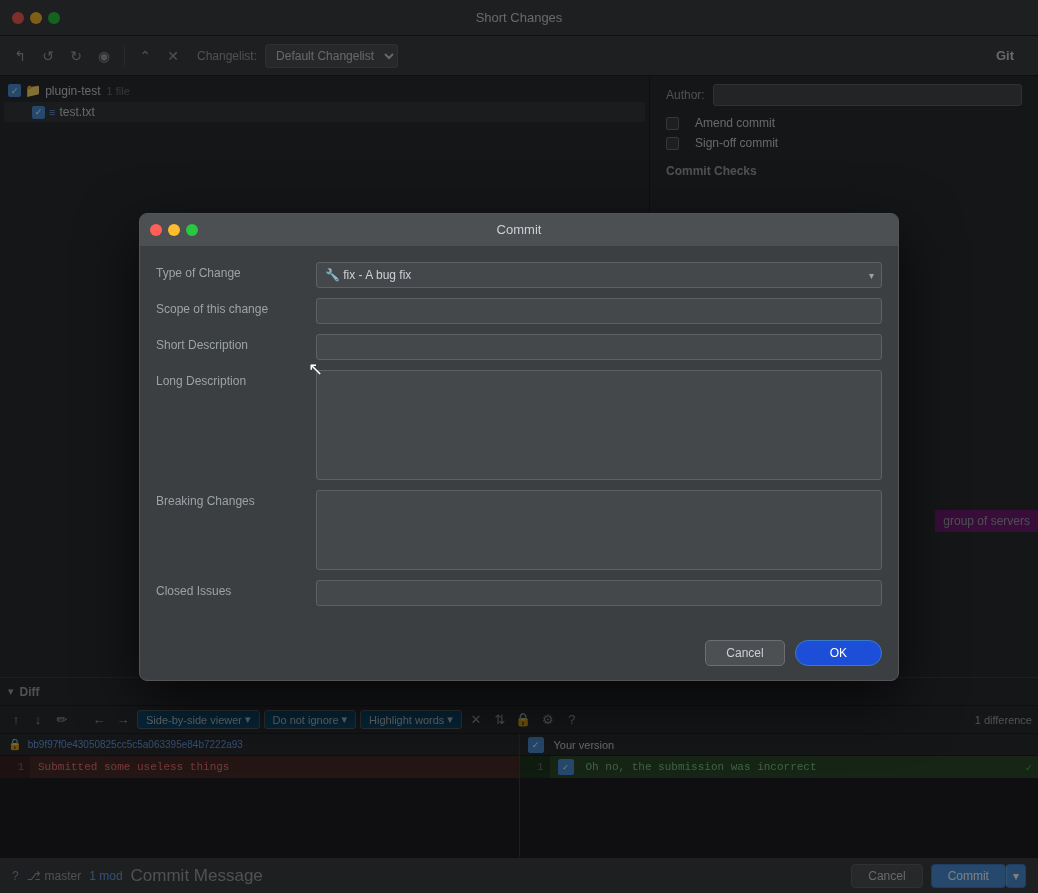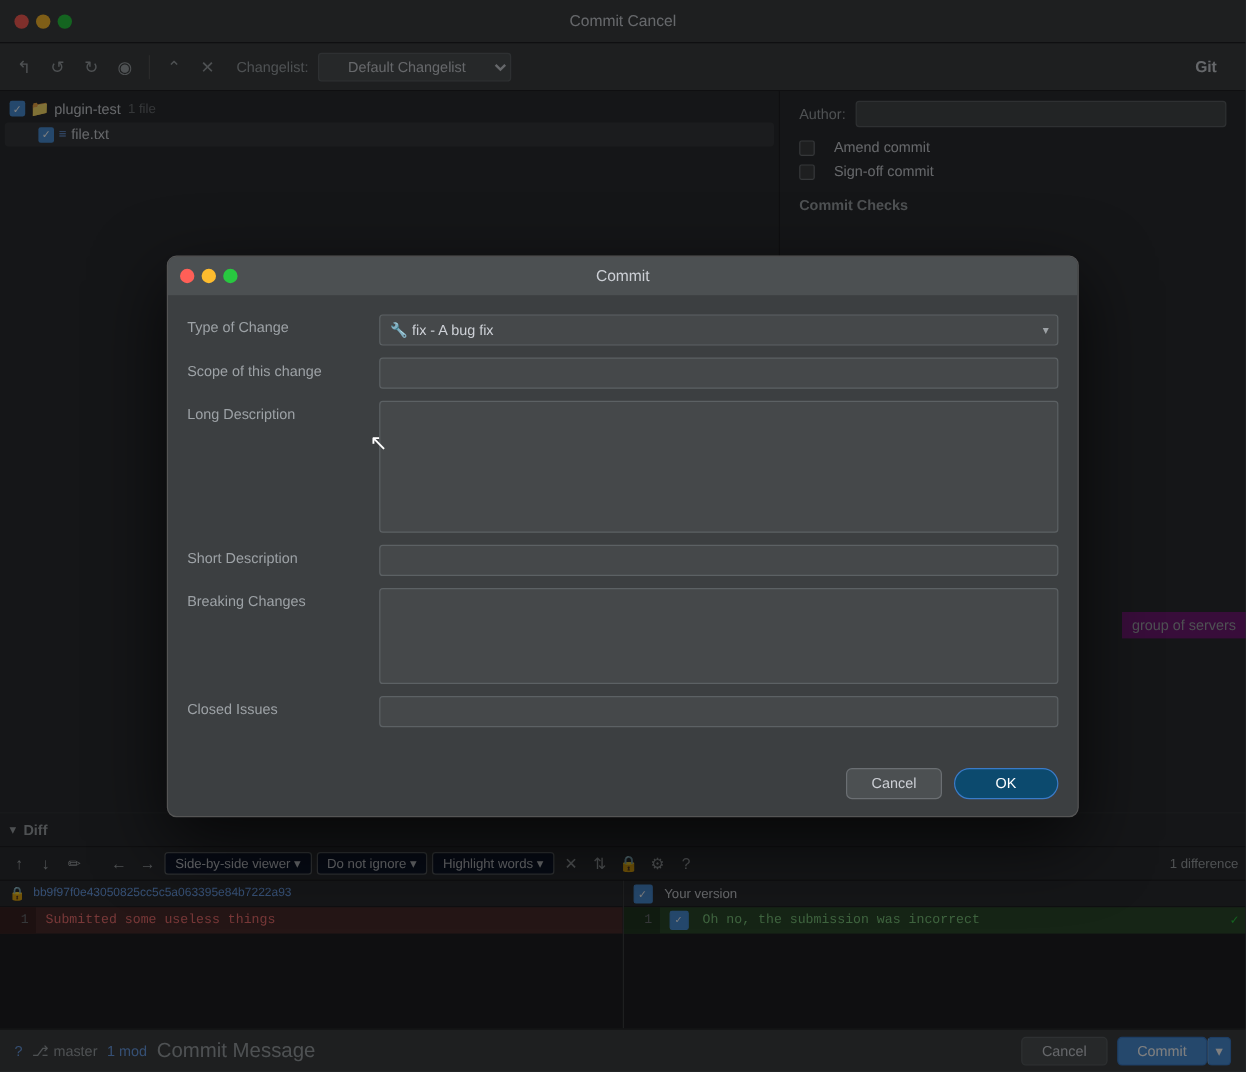--- a/index.html
+++ b/index.html
@@ -60,21 +60,21 @@
       cursor: pointer;
       border-radius: 3px;
       font-size: 14px;
     }
     .toolbar-sep { width: 1px; height: 20px; background: #555; margin: 0 4px; }
     .changelist-label { margin-left: 8px; color: #9da2a6; font-size: 12px; }
     .changelist-select {
       background: #4c5052;
       border: 1px solid #5c6164;
       color: #cdd0d6;
-      padding: 2px 20px;
+      padding: 2px 6px;
       border-radius: 3px;
       font-size: 12px;
       margin-left: 4px;
       height: 24px;
     }
     .git-label {
       margin-left: auto;
       color: #cdd0d6;
       font-weight: bold;
       font-size: 13px;
@@ -240,21 +240,21 @@
       height: 28px;
       background: #2b2d30;
       display: flex;
       align-items: center;
       padding: 0 6px;
       gap: 4px;
       border-bottom: 1px solid #1e1f22;
     }
     .diff-btn {
       padding: 2px 8px;
-      background: #0f172a;
+      background: #0c4a6e;
       border: 1px solid #5c6164;
       color: #cdd0d6;
       border-radius: 3px;
       font-size: 11px;
       cursor: pointer;
       display: flex; align-items: center; gap: 3px;
     }
     .diff-icon-btn {
       width: 20px; height: 20px;
       display: flex; align-items: center; justify-content: center;
@@ -451,21 +451,21 @@
       padding: 5px 20px;
       background: #4c5052;
       border: 1px solid #6b6f73;
       color: #cdd0d6;
       border-radius: 5px;
       cursor: pointer;
       font-size: 12px;
     }
     .dialog-ok-btn {
       padding: 5px 34px;
-      background: #0c4a6e;
+      background: #1d4ed8;
       border: 1px solid #3a7bc8;
       color: white;
       border-radius: 13px;
       cursor: pointer;
       font-size: 12px;
     }
 
     .cursor-arrow {
       position: absolute;
       font-size: 18px;
@@ -484,21 +484,21 @@
   </style>
 </head>
 <body>
 
 <div class="title-bar">
   <div class="title-bar-buttons">
     <div class="tb-btn tb-close"></div>
     <div class="tb-btn tb-min"></div>
     <div class="tb-btn tb-max"></div>
   </div>
-  <span class="title-bar-title">Commit Cancel</span>
+  <span class="title-bar-title">Short Changes</span>
 </div>
 
 <div class="toolbar">
   <div class="toolbar-btn">↰</div>
   <div class="toolbar-btn">↺</div>
   <div class="toolbar-btn">↻</div>
   <div class="toolbar-btn">◉</div>
   <div class="toolbar-sep"></div>
   <div class="toolbar-btn">⌃</div>
   <div class="toolbar-btn">✕</div>
@@ -515,21 +515,21 @@
     <div class="file-tree">
       <div class="file-tree-group">
         <div class="checkbox-blue"></div>
         <span class="folder-icon">📁</span>
         <span class="group-name">plugin-test</span>
         <span class="file-count">1 file</span>
       </div>
       <div class="file-item">
         <div class="checkbox-blue"></div>
         <span class="file-icon">≡</span>
-        <span class="file-name">file.txt</span>
+        <span class="file-name">test.txt</span>
       </div>
     </div>
   </div>
 
   <div class="right-panel">
     <div class="author-row">
       <span class="author-label">Author:</span>
       <input class="author-input" type="text" style="">
     </div>
     <div class="checkbox-row">
@@ -652,27 +652,27 @@
           <span class="form-select-arrow">▾</span>
         </div>
       </div>
 
       <div class="form-row">
         <span class="form-label">Scope of this change</span>
         <input type="text" class="form-control" style="">
       </div>
 
       <div class="form-row">
+        <span class="form-label">Short Description</span>
+        <input type="text" class="form-control" style="">
+      </div>
+
+      <div class="form-row">
         <span class="form-label">Long Description</span>
         <textarea class="form-textarea" style=""></textarea>
-      </div>
-
-      <div class="form-row">
-        <span class="form-label">Short Description</span>
-        <input type="text" class="form-control" style="">
       </div>
 
       <div class="form-row">
         <span class="form-label">Breaking Changes</span>
         <textarea class="form-textarea-sm" style=""></textarea>
       </div>
 
       <div class="form-row">
         <span class="form-label">Closed Issues</span>
         <input type="text" class="form-control" style="">

